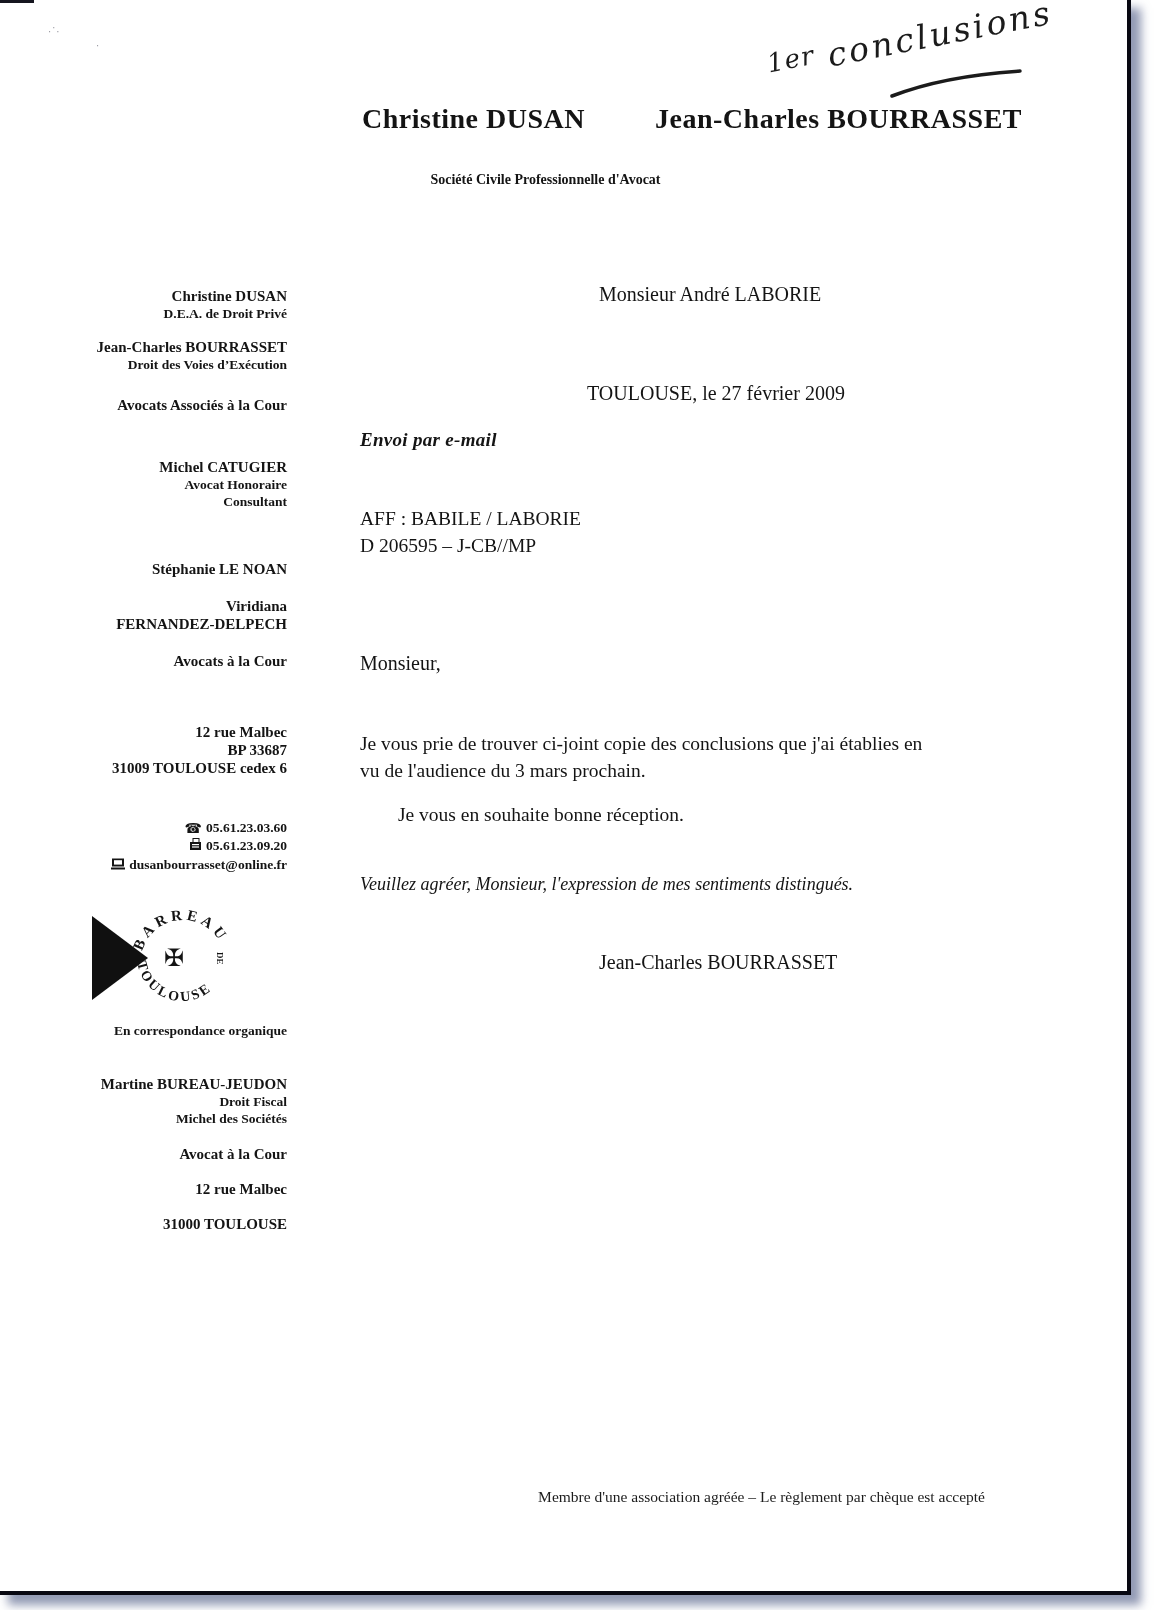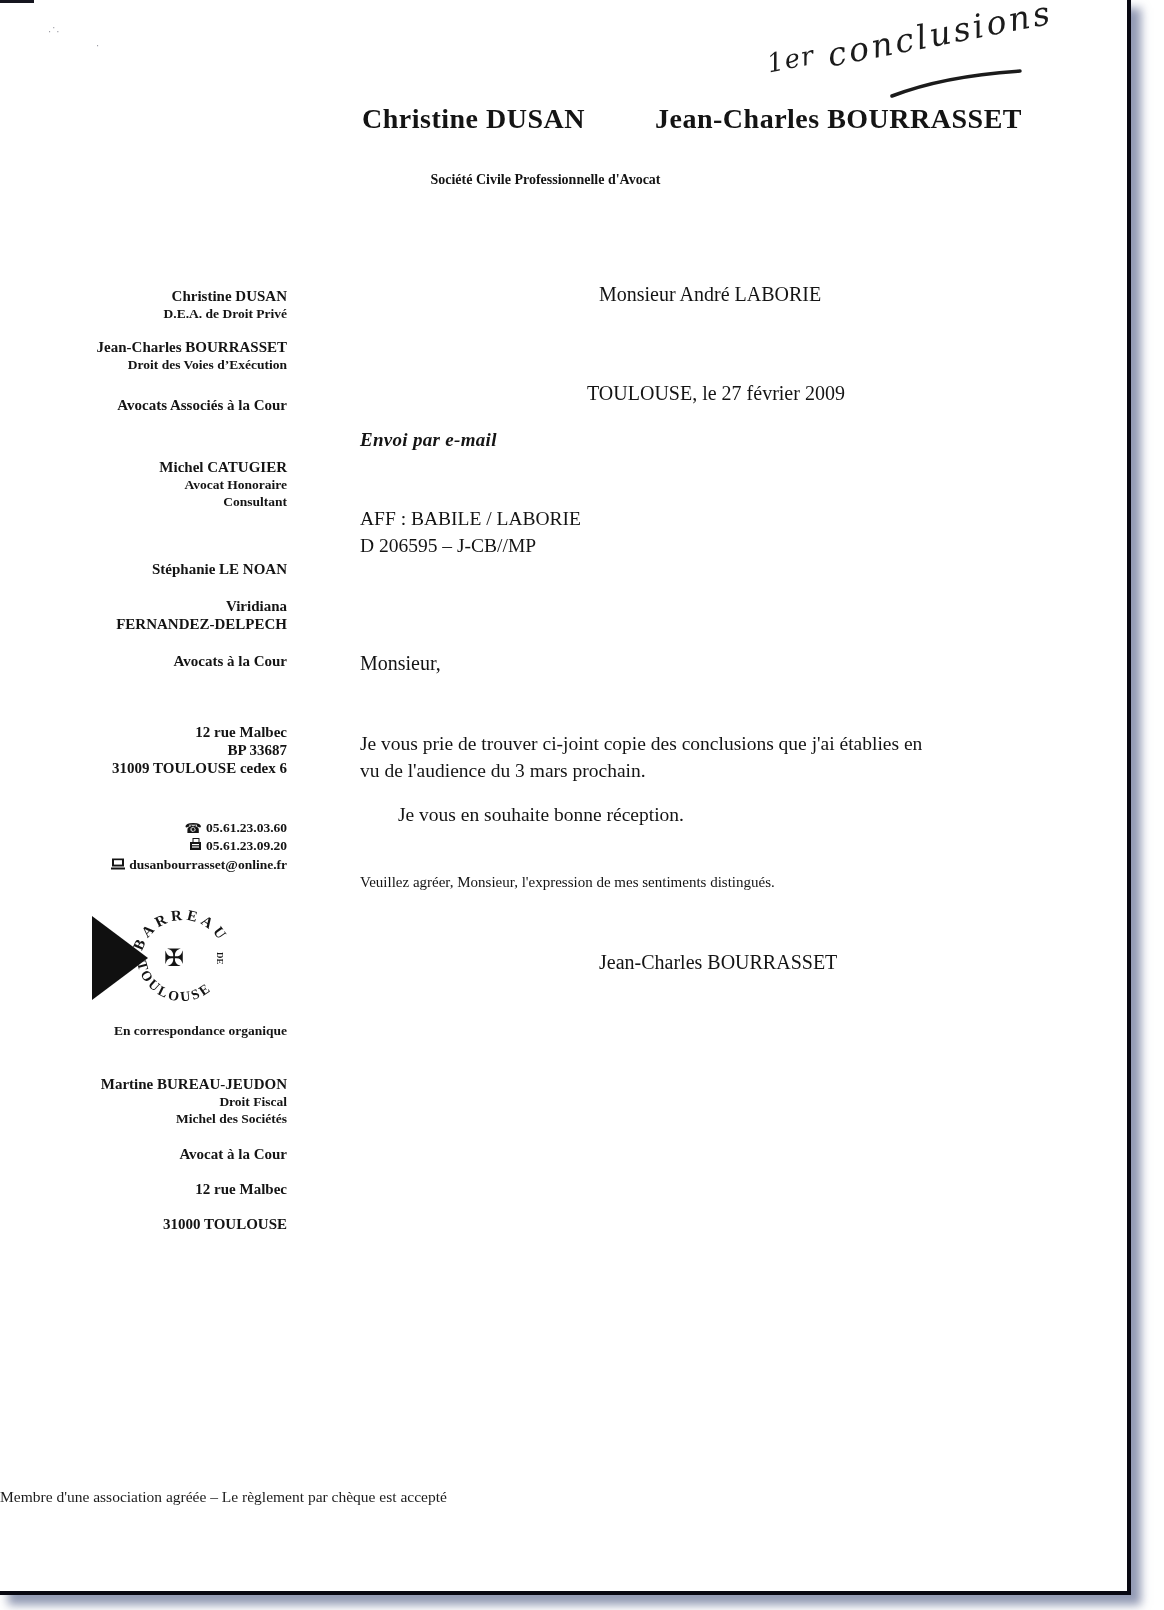--- a/index.html
+++ b/index.html
@@ -49,25 +49,25 @@
   
   .logo{position:absolute;left:84px;top:896px;}
   
   .recipient{position:absolute;left:599px;top:283px;font-size:20px;}
   .dateline{position:absolute;left:587px;top:382px;font-size:20px;}
   .delivery{position:absolute;left:360px;top:429px;font-size:19px;font-weight:bold;font-style:italic;letter-spacing:0.3px;}
   .refs{position:absolute;left:360px;top:505px;font-size:19.5px;line-height:27px;}
   .salutation{position:absolute;left:360px;top:652px;font-size:20px;}
   .para1{position:absolute;left:360px;top:730px;width:660px;font-size:19.5px;line-height:27px;}
   .para2{position:absolute;left:360px;top:804px;font-size:19.5px;margin-left:38px;}
-  .para3{position:absolute;left:360px;top:874px;width:680px;font-size:15px;}
+  .para3{position:absolute;left:360px;top:874px;width:680px;font-size:18px;font-style:italic;}
   .signature{position:absolute;left:599px;top:951px;font-size:20px;}
   
   .footer{
-    position:absolute;left:0;top:1488px;width:985px;text-align:left;
+    position:absolute;left:0;top:1488px;width:985px;text-align:right;
     font-size:15.5px;color:#1c1c1c;
   }
   
   .speck{position:absolute;color:#9a9aa2;font-size:10px;font-family:"DejaVu Sans",sans-serif;}
 </style>
 </head>
 <body>
 
 <div class="canvas">
   <div class="page"></div>

